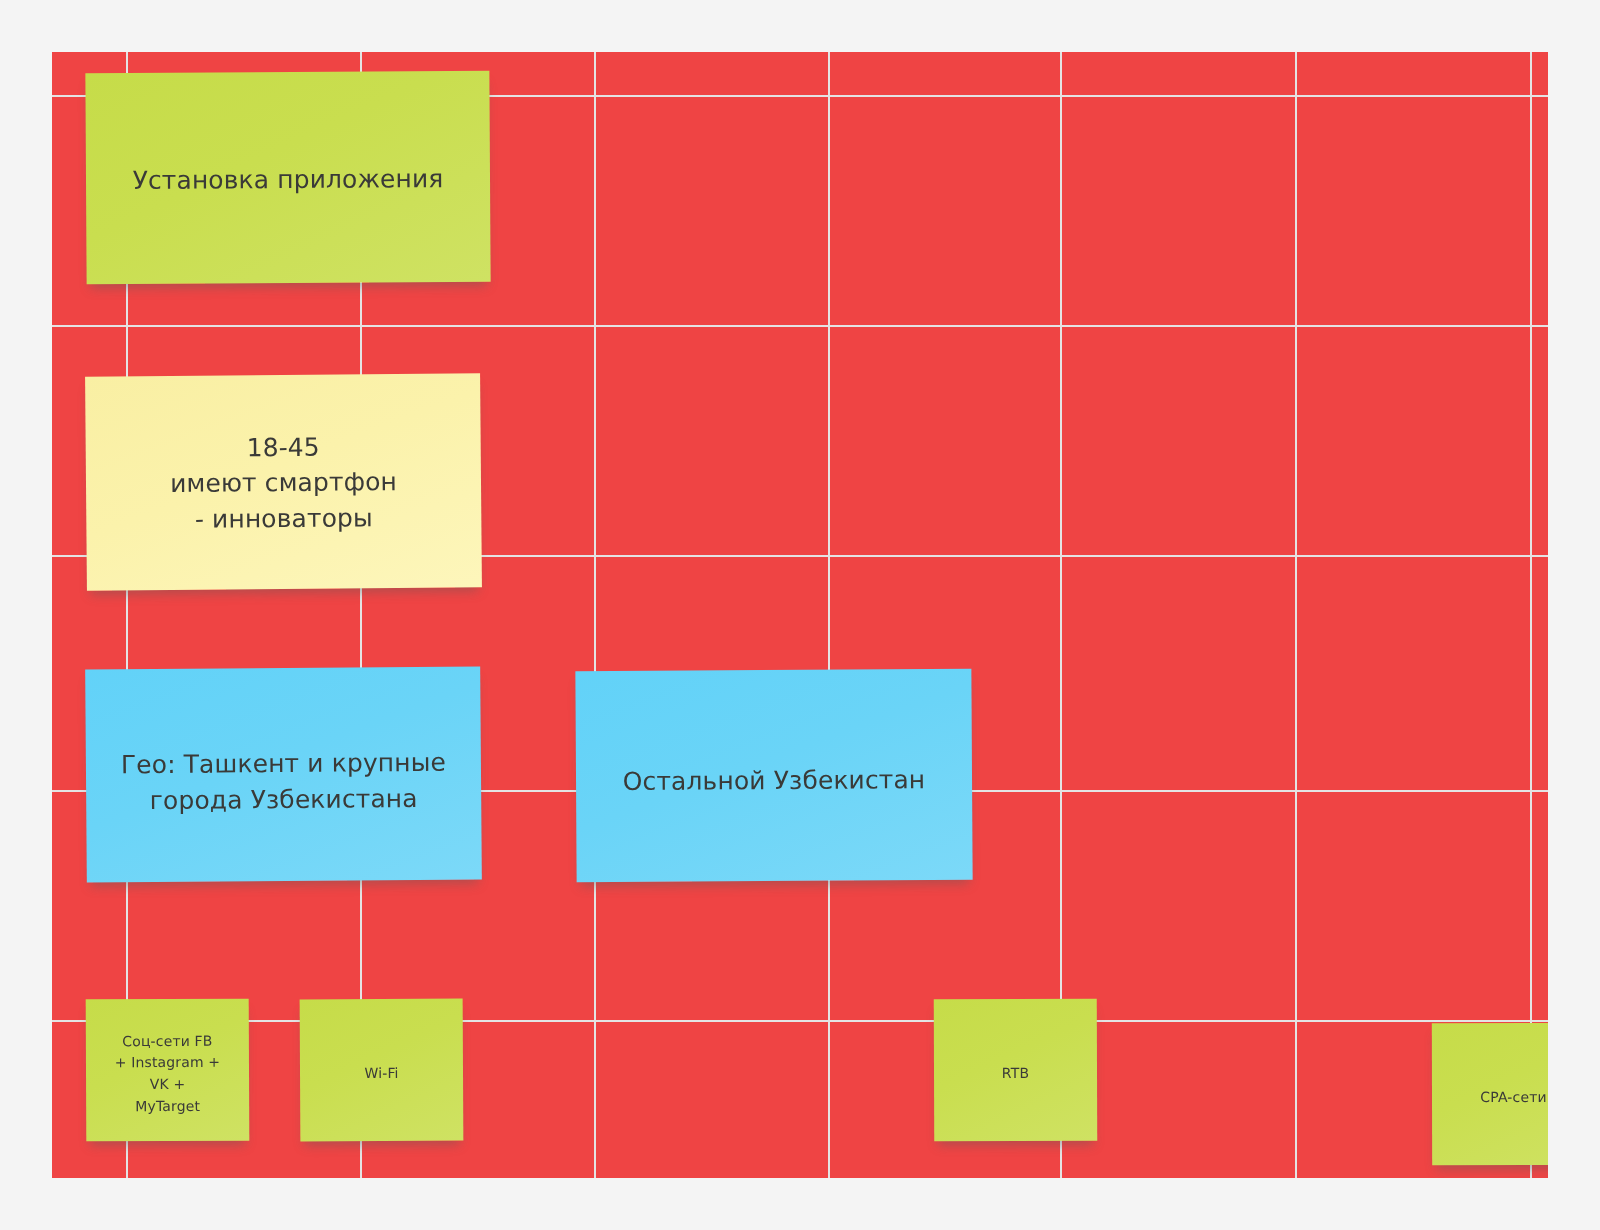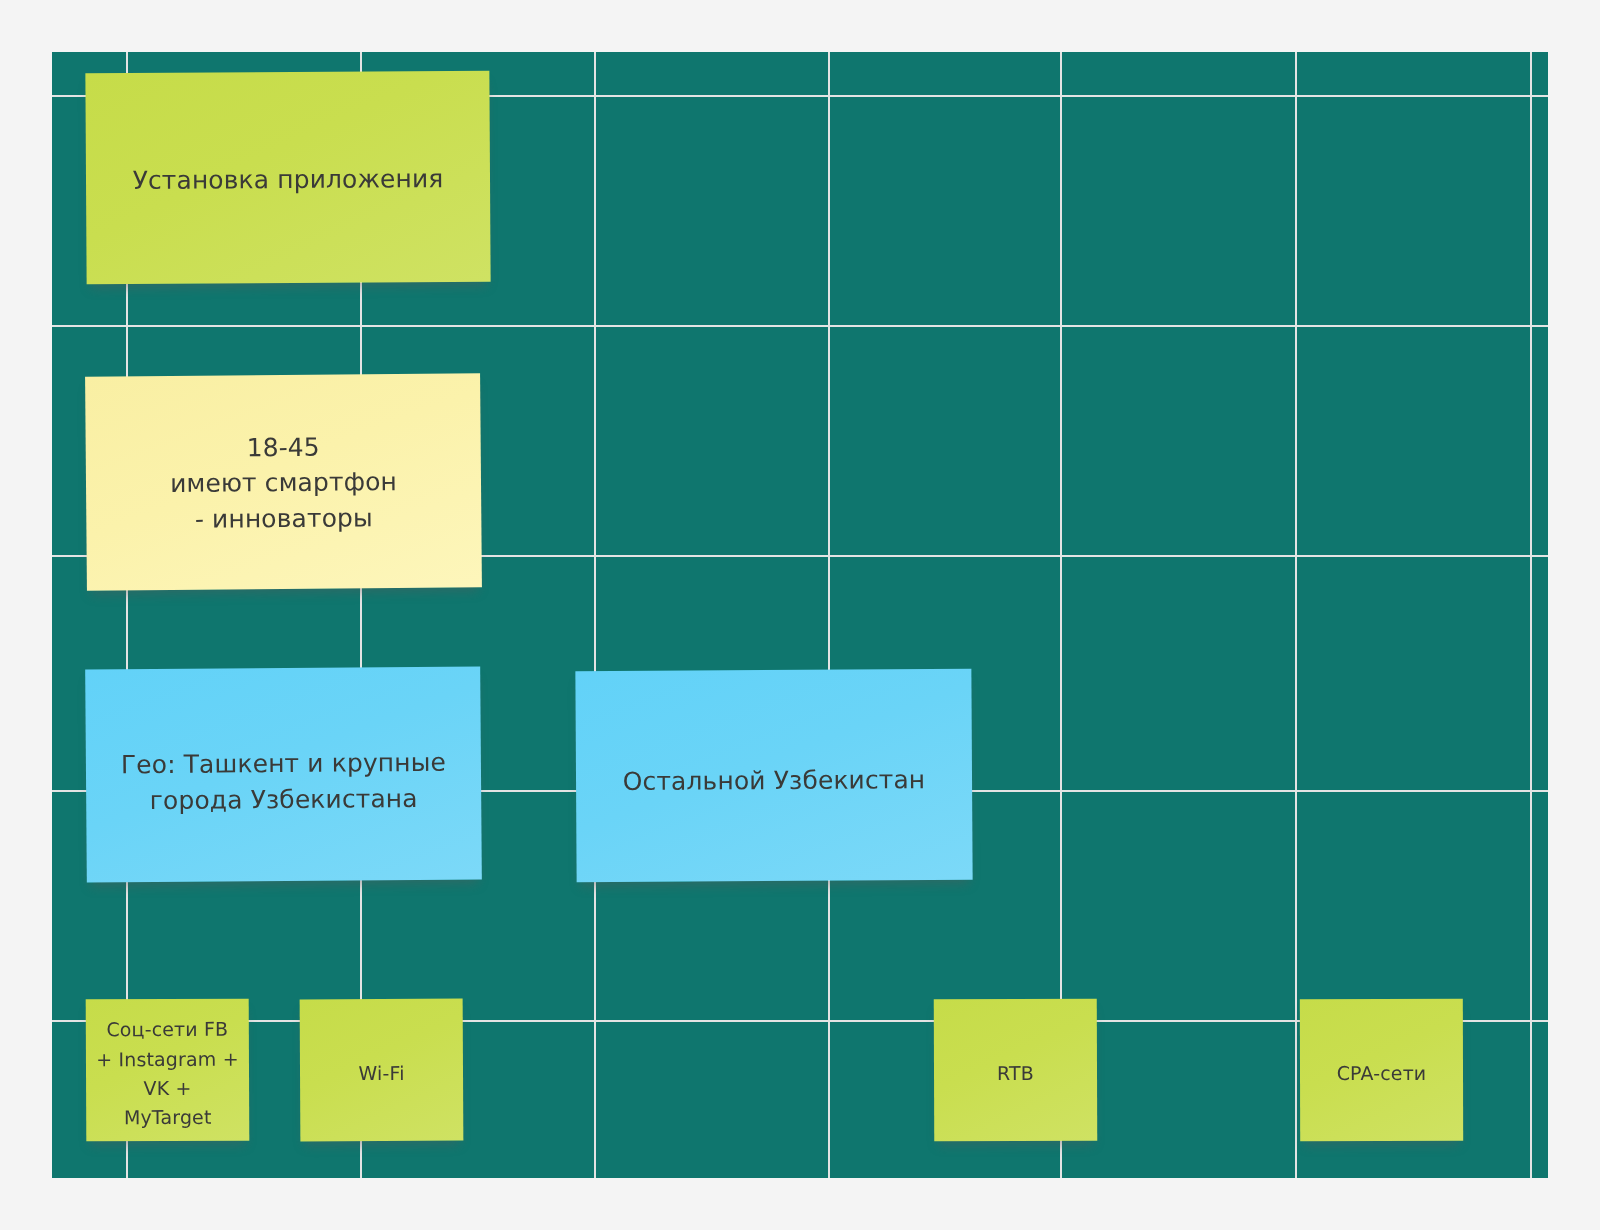--- a/index.html
+++ b/index.html
@@ -22,21 +22,21 @@
     height: 1230px;
   }
 
   
   .canvas {
     position: absolute;
     left: 52px;
     top: 52px;
     width: 1496px;
     height: 1126px;
-    background: #0f766e;
+    background: #ef4444;
     overflow: hidden;
   }
   .gridline-v {
     position: absolute;
     top: 0;
     width: 2px;
     height: 100%;
     background: #e4e4e4;
   }
   .gridline-h {
@@ -75,21 +75,21 @@
   }
 
   
   .note.large {
     font-size: 25px;
     line-height: 1.42;
     letter-spacing: 0.1px;
   }
   
   .note.small {
-    font-size: 19px;
+    font-size: 14px;
     line-height: 1.55;
     letter-spacing: 0.15px;
   }
 
   
   #note-install {
     left: 34px;  top: 20px;  width: 404px; height: 211px;
     transform: rotate(-0.35deg);
     align-items: center;
   }
@@ -117,21 +117,21 @@
     top: 947px;
     width: 163px;
     height: 142px;
   }
   .ch-0 { left: 34px;  transform: rotate(-0.25deg); }
   .ch-1 { left: 248px; transform: rotate(-0.3deg); }
   .ch-2 { left: 458px; transform: rotate(-0.15deg); }
   .ch-3 { left: 668px; transform: rotate(-0.3deg); }
   .ch-4 { left: 882px; transform: rotate(-0.2deg); justify-content: center; }
   .ch-5 { left: 1080px; transform: rotate(-0.3deg); }
-  .ch-6 { left: 1248px; transform: rotate(-0.15deg); }
+  .ch-6 { left: 1380px; transform: rotate(-0.15deg); margin-top: 24px; }
 
   .note.small .note-text { transform: translateY(4px); }
 </style>
 </head>
 <body>
 
 <div id="board">
 
   <div class="canvas">
 

